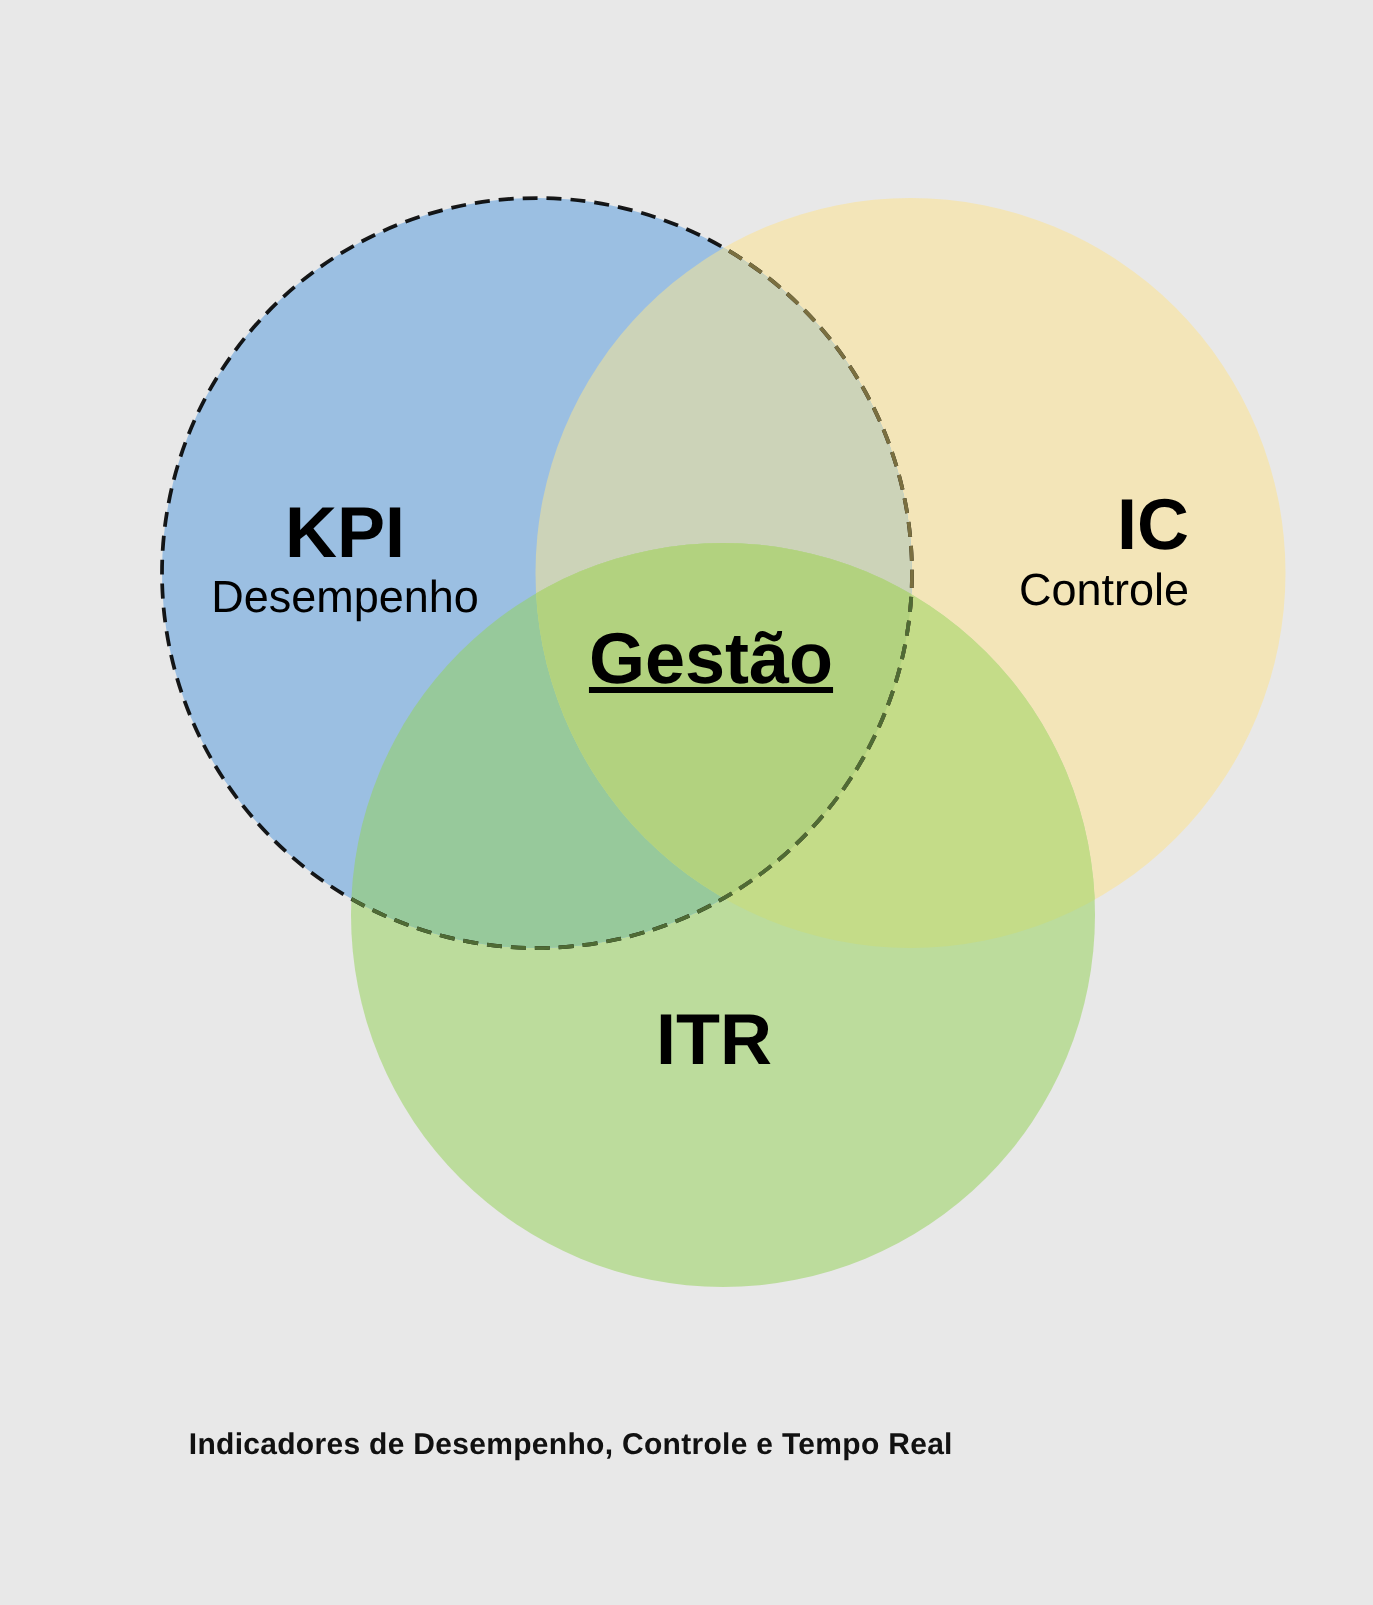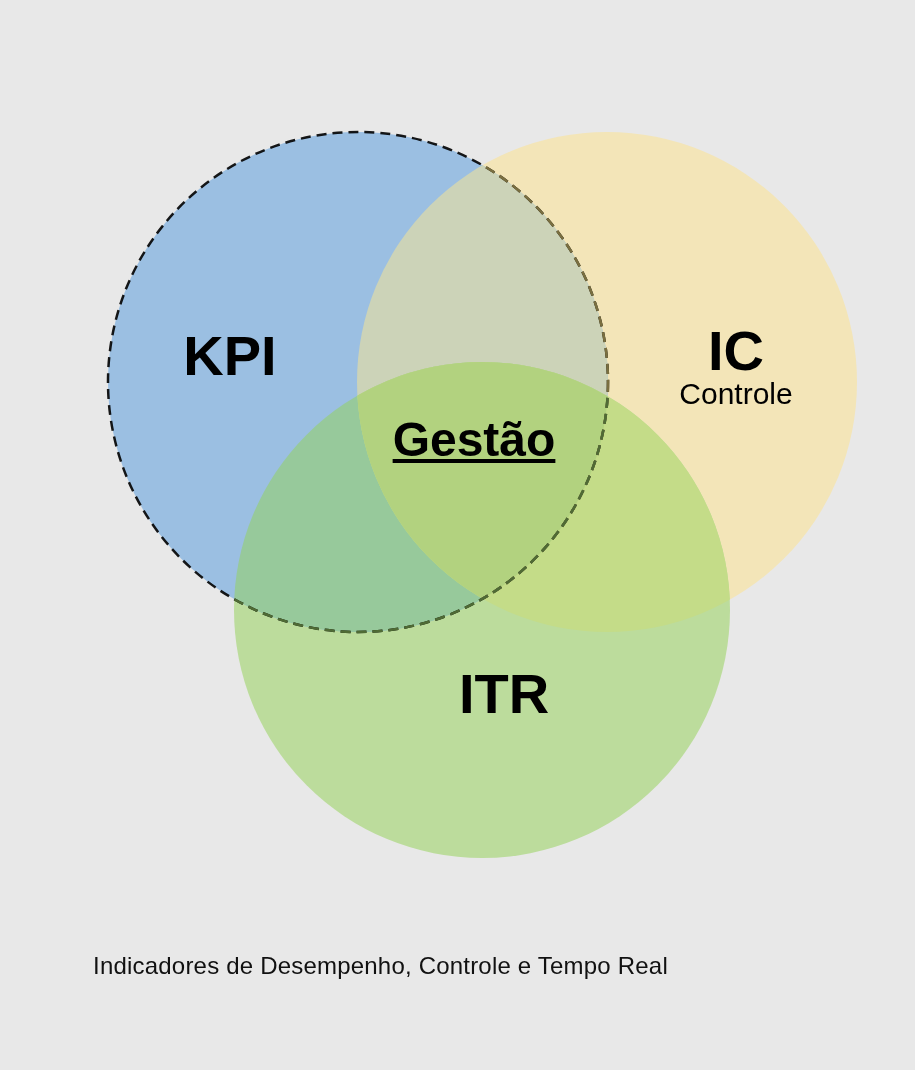--- a/index.html
+++ b/index.html
@@ -5,26 +5,26 @@
     html, body { margin: 0; padding: 0; }
     body {
       width: 915px; height: 1070px;
       background: #e8e8e8;
       position: relative;
       overflow: hidden;
       font-family: "Liberation Sans", "DejaVu Sans", sans-serif;
     }
     svg.venn { position: absolute; left: 0; top: 0; }
     .label { position: absolute; text-align: center; color: #000; transform: translateX(-50%); white-space: nowrap; }
-    .title-lg { font-weight: bold; font-size: 56px; line-height: 52px; }
+    .title-lg { font-weight: bold; font-size: 48px; line-height: 52px; }
     .sub { font-size: 30px; line-height: 34px; }
     .center { font-weight: bold; font-size: 48px; line-height: 52px; text-decoration: underline; }
     .caption {
       position: absolute; left: 0; width: 761px; top: 952px;
-      text-align: center; font-weight: normal; font-size: 24px; color: #111;
+      text-align: center; font-weight: bold; font-size: 20px; color: #111;
       letter-spacing: 0.2px;
     }
   </style>
 </head>
 <body>
 
 <svg class="venn" width="915" height="1070">
   <defs>
     <clipPath id="clipBlue">
         <circle cx="358" cy="382" r="250"></circle>
@@ -58,28 +58,29 @@
   <g clip-path="url(#clipYellow)">
     <circle cx="358" cy="382" r="250" fill="none" stroke="#7a6f40" stroke-width="2.5" stroke-dasharray="10 6"></circle>
   </g>
   <g clip-path="url(#clipGreen)">
     <circle cx="358" cy="382" r="250" fill="none" stroke="#4f6b35" stroke-width="2.5" stroke-dasharray="10 6"></circle>
   </g>
 </svg>
 
 <div class="label" style="left:230px; top:330px;">
   <div class="title-lg">KPI</div>
+  <div class="sub">Desempenho</div>
 </div>
 
-<div class="label" style="left:736px; top:325px;">
+<div class="label" style="left:736px; top:325px;text-align:right;">
   <div class="title-lg">IC</div>
   <div class="sub">Controle</div>
 </div>
 
 <div class="label" style="left:474px; top:414px;">
   <div class="center">Gestão</div>
 </div>
 
-<div class="label" style="left:476px; top:668px;margin-left:28px;">
+<div class="label" style="left:476px; top:668px;">
   <div class="title-lg">ITR</div>
 </div>
 
 <div class="caption">Indicadores de Desempenho,  Controle e Tempo Real</div>
 
 </body></html>

